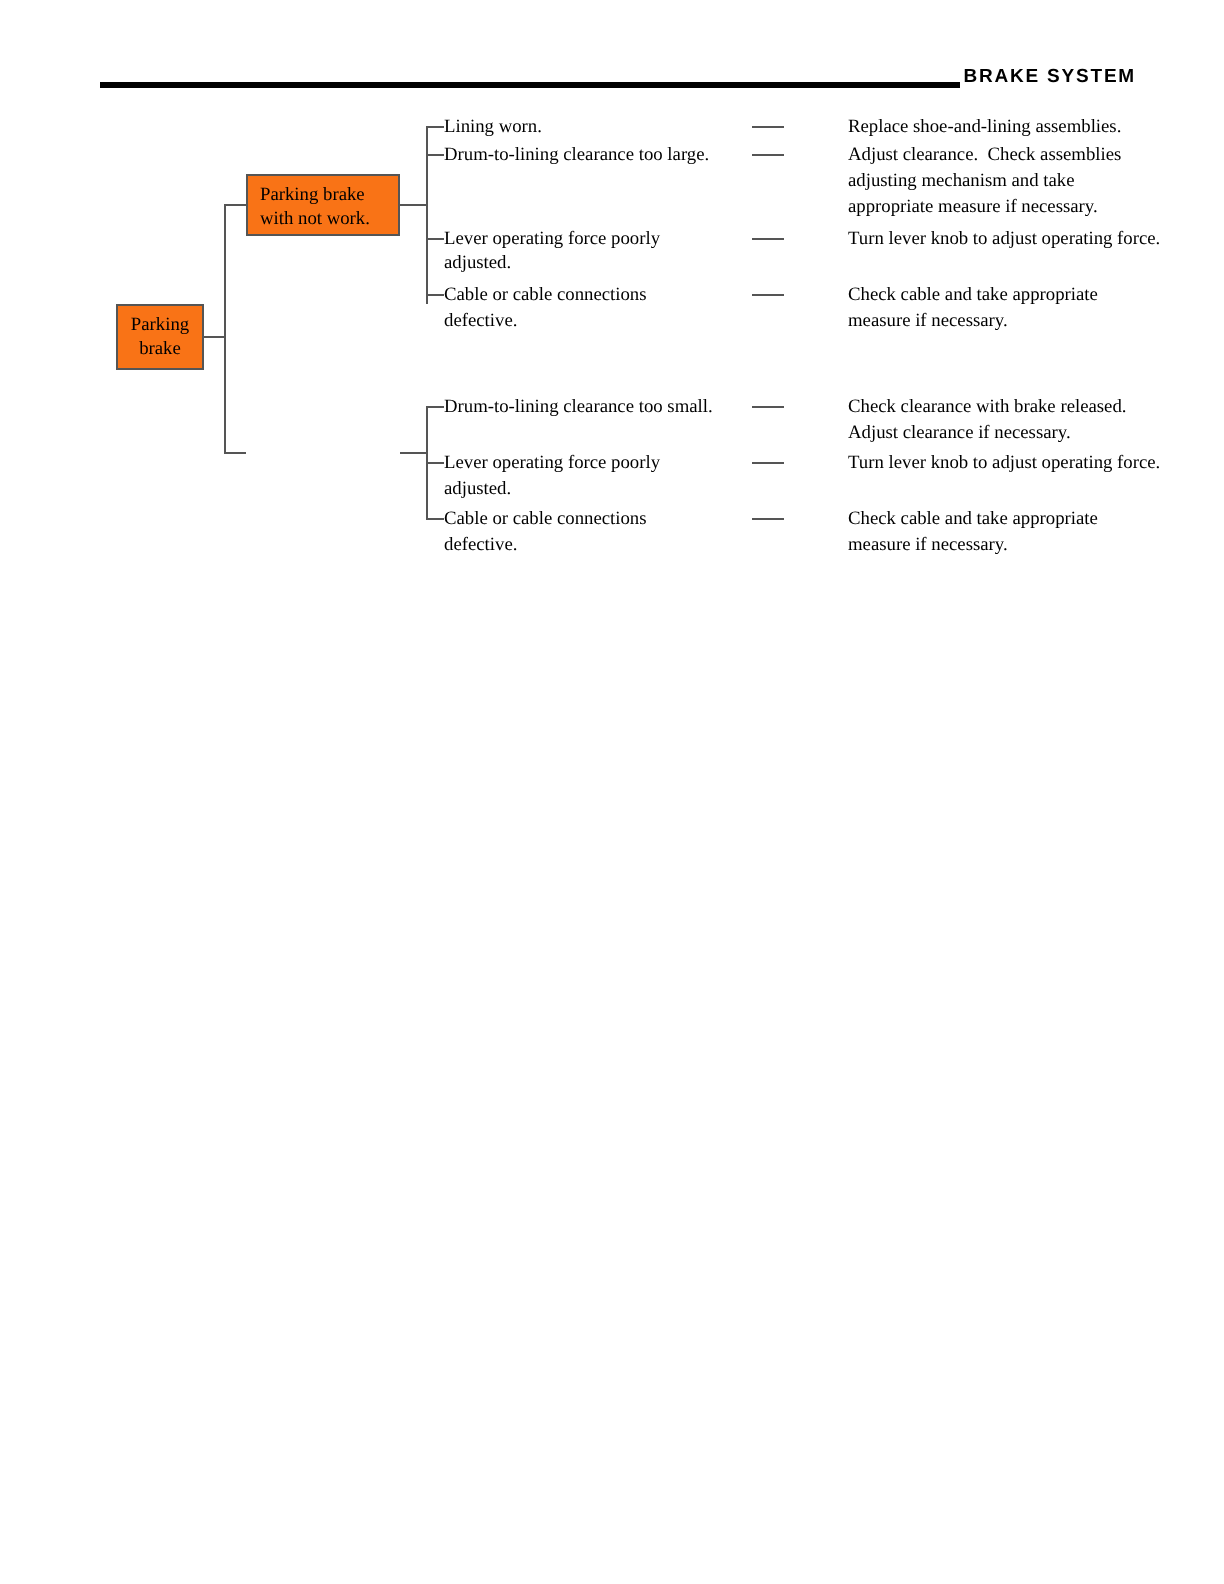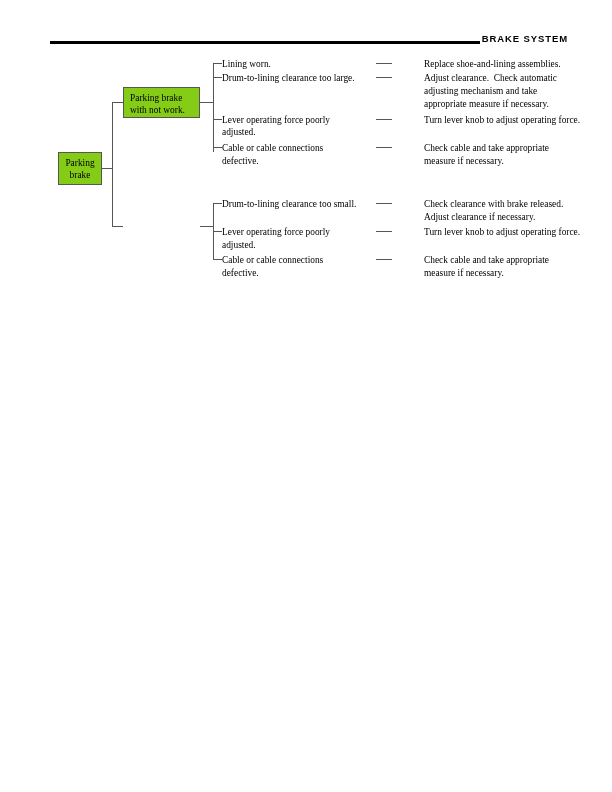--- a/index.html
+++ b/index.html
@@ -39,21 +39,21 @@
   }
 
   
   .node-box {
     position: absolute;
     border: 1px solid #555555;
     box-sizing: border-box;
     font-size: 9.4px;
     line-height: 12.4px;
     padding: 4px 0 0 6px;
-    background: #84cc16;
+    background: #f97316;
   }
   #root-box {
     left: 58px;
     top: 152px;
     width: 44px;
     height: 33px;
     text-align: center;
     padding-left: 0;
   }
   #symptom-box-0 {
@@ -128,21 +128,21 @@
   <div class="cause-item" style="top:126px;">adjusted.</div>
   <div class="cause-item" style="top:142px;">Cable or cable connections</div>
   <div class="cause-item" style="top:155px;">defective.</div>
 
   <div class="hline" style="left:376px; top:63px; width:16px;"></div>
   <div class="hline" style="left:376px; top:77px; width:16px;"></div>
   <div class="hline" style="left:376px; top:119px; width:16px;"></div>
   <div class="hline" style="left:376px; top:147px; width:16px;"></div>
 
   <div class="remedy-item" style="top:58px;">Replace shoe-and-lining assemblies.</div>
-  <div class="remedy-item" style="top:72px;">Adjust clearance.  Check automatic</div>
+  <div class="remedy-item" style="top:72px;">Adjust clearance.  Check assemblies</div>
   <div class="remedy-item" style="top:85px;">adjusting mechanism and take</div>
   <div class="remedy-item" style="top:98px;">appropriate measure if necessary.</div>
   <div class="remedy-item" style="top:114px;">Turn lever knob to adjust operating force.</div>
   <div class="remedy-item" style="top:142px;">Check cable and take appropriate</div>
   <div class="remedy-item" style="top:155px;">measure if necessary.</div>
 
   <div class="hline" style="left:200px; top:226px; width:13px;"></div>
   <div class="vline" style="left:213px; top:203px; height:57px;"></div>
   <div class="hline" style="left:213px; top:203px; width:9px;"></div>
   <div class="hline" style="left:213px; top:231px; width:9px;"></div>

